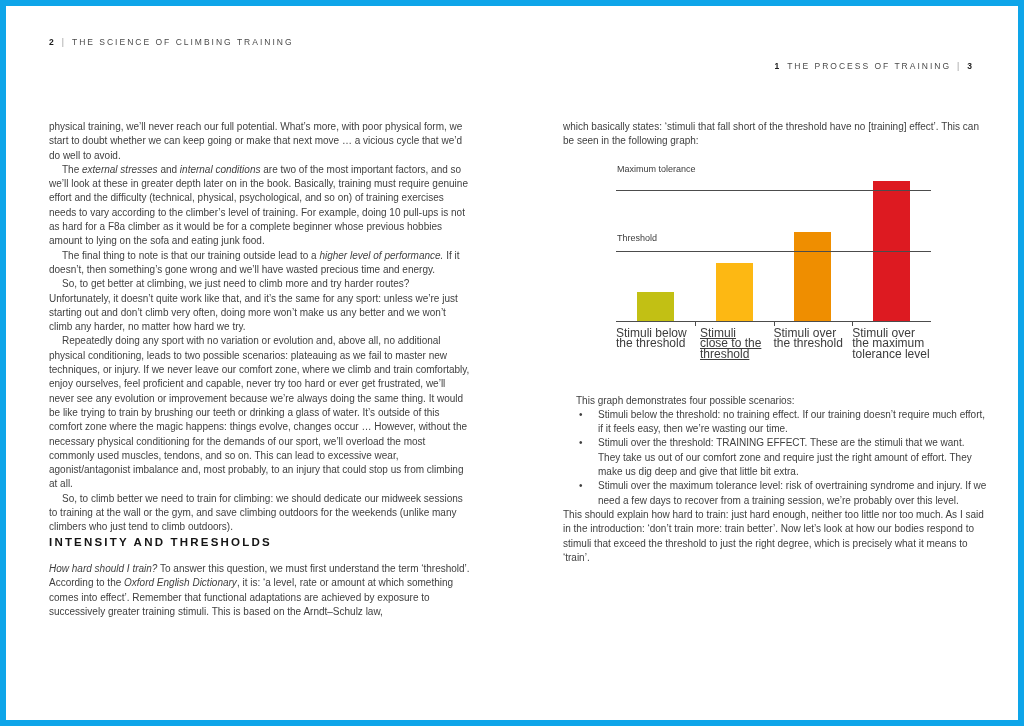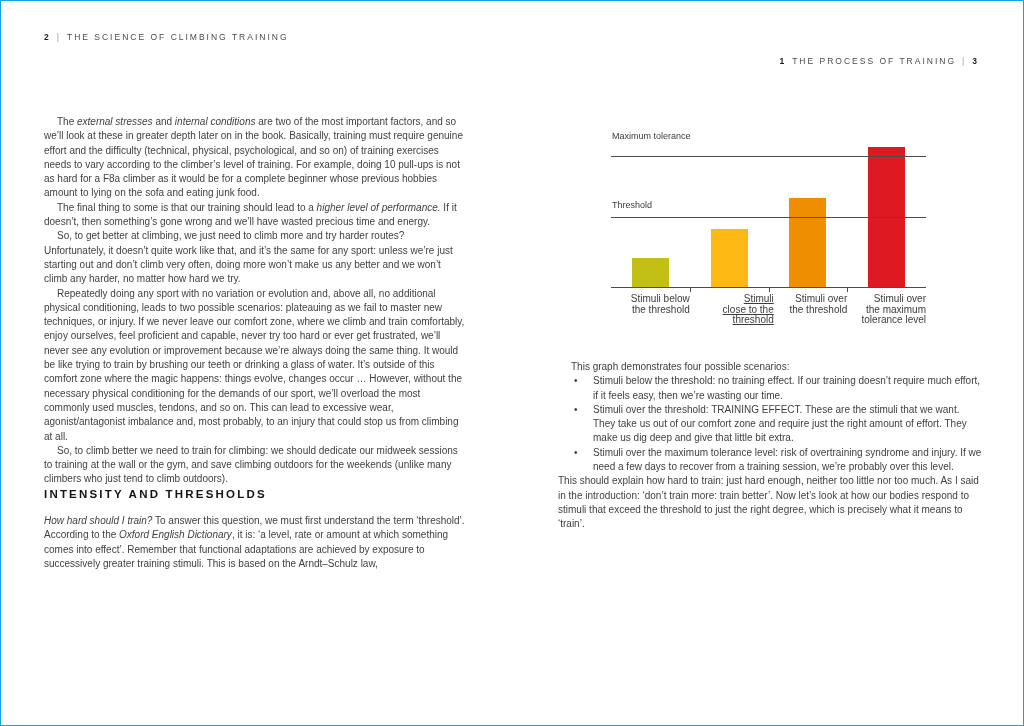--- a/index.html
+++ b/index.html
@@ -3,21 +3,21 @@
 <meta charset="utf-8">
 <style>
   * { margin:0; padding:0; box-sizing:border-box; }
   html,body { width:1024px; height:726px; }
   body {
     font-family:"Liberation Sans","DejaVu Sans",sans-serif;
     background:#ffffff; color:#3f3f3f; overflow:hidden; position:relative;
   }
   .page {
     position:absolute; inset:0; background:#fff;
-    border:1px solid #0ea5e9;
+    border:6px solid #0ea5e9;
   }
   
   .running-head {
     position:absolute; top:31px; font-size:8.5px; letter-spacing:2px;
     color:#4a4a4a; white-space:nowrap;
   }
   .running-head .pagenum { font-weight:bold; color:#1c1c1c; letter-spacing:2px; }
   .running-head .sep { color:#9a9a9a; padding:0 6px; }
   .head-left { left:43px; }
   .head-right { right:44px; text-align:right;margin-top:24px; }
@@ -44,22 +44,22 @@
   .ref-line {
     position:absolute; left:0; width:315px; height:1px; background:#4c4c4c; z-index:3;
   }
   .ref-label {
     position:absolute; left:1px; font-size:9px; color:#3c3c3c; z-index:1; white-space:nowrap;
   }
   .bar { position:absolute; bottom:0; z-index:2; }
   .chart-x { position:relative; width:315px; height:50px; }
   .x-tick { position:absolute; top:0; width:1px; height:4px; background:#4c4c4c; }
   .cat-label {
-    position:absolute; top:6px; font-size:10px; line-height:10.6px;
-    color:#3c3c3c; text-align:right; white-space:pre-line;
+    position:absolute; top:6px; font-size:12px; line-height:10.6px;
+    color:#3c3c3c; text-align:left; white-space:pre-line;
   }
 
   
   ul.scenarios { list-style:none; margin:0; padding:0 0 0 35px; }
   ul.scenarios li { position:relative; }
   ul.scenarios li::before {
     content:"\2022"; position:absolute; left:-19px; top:0; font-size:10px; color:#3f3f3f;
   }
   .para-gap { }
 </style>
@@ -70,30 +70,32 @@
 
   <div class="running-head head-left">
     <span class="pagenum">2</span><span class="sep">|</span><span>THE SCIENCE OF CLIMBING TRAINING</span>
   </div>
 
   <div class="running-head head-right">
     <span class="pagenum">1</span><span style="padding-left:6px">THE PROCESS OF TRAINING</span><span class="sep">|</span><span class="pagenum">3</span>
   </div>
 
   <div class="col col-left">
+    <p><span>physical training, we’ll never reach our full potential. What’s more, with poor physical form, we start to doubt whether we can keep going or make that next move … a vicious cycle that we’d do well to avoid.</span></p>
     <p class="indent"><span>The </span><em>external stresses</em><span> and </span><em>internal conditions</em><span> are two of the most important factors, and so we’ll look at these in greater depth later on in the book. Basically, training must require genuine effort and the difficulty (technical, physical, psychological, and so on) of training exercises needs to vary according to the climber’s level of training. For example, doing 10 pull-ups is not as hard for a F8a climber as it would be for a complete beginner whose previous hobbies amount to lying on the sofa and eating junk food.</span></p>
-    <p class="indent"><span>The final thing to some is that our training should lead to a </span><em>higher level of performance.</em><span> If it doesn’t, then something’s gone wrong and we’ll have wasted precious time and energy.</span></p>
+    <p class="indent"><span>The final thing to note is that our training outside lead to a </span><em>higher level of performance.</em><span> If it doesn’t, then something’s gone wrong and we’ll have wasted precious time and energy.</span></p>
     <p class="indent"><span>So, to get better at climbing, we just need to climb more and try harder routes? Unfortunately, it doesn’t quite work like that, and it’s the same for any sport: unless we’re just starting out and don’t climb very often, doing more won’t make us any better and we won’t climb any harder, no matter how hard we try.</span></p>
     <p class="indent"><span>Repeatedly doing any sport with no variation or evolution and, above all, no additional physical conditioning, leads to two possible scenarios: plateauing as we fail to master new techniques, or injury. If we never leave our comfort zone, where we climb and train comfortably, enjoy ourselves, feel proficient and capable, never try too hard or ever get frustrated, we’ll never see any evolution or improvement because we’re always doing the same thing. It would be like trying to train by brushing our teeth or drinking a glass of water. It’s outside of this comfort zone where the magic happens: things evolve, changes occur … However, without the necessary physical conditioning for the demands of our sport, we’ll overload the most commonly used muscles, tendons, and so on. This can lead to excessive wear, agonist/antagonist imbalance and, most probably, to an injury that could stop us from climbing at all.</span></p>
     <p class="indent"><span>So, to climb better we need to train for climbing: we should dedicate our midweek sessions to training at the wall or the gym, and save climbing outdoors for the weekends (unlike many climbers who just tend to climb outdoors).</span></p>
     <h2 class="section-heading">INTENSITY AND THRESHOLDS</h2>
     <p><em>How hard should I train?</em><span> To answer this question, we must first understand the term ‘threshold’. According to the </span><em>Oxford English Dictionary</em><span>, it is: ‘a level, rate or amount at which something comes into effect’. Remember that functional adaptations are achieved by exposure to successively greater training stimuli. This is based on the Arndt–Schulz law,</span></p>
   </div>
 
   <div class="col col-right">
+    <p><span>which basically states: ‘stimuli that fall short of the threshold have no [training] effect’. This can be seen in the following graph:</span></p>
 
     <div class="chart">
       <div class="chart-plot" id="chart-plot">
           <div class="bar" style="left: 20.875px; width: 37px; height: 29px; background: rgb(194, 192, 20);"></div>
           <div class="bar" style="left: 99.625px; width: 37px; height: 58px; background: rgb(253, 184, 19);"></div>
           <div class="bar" style="left: 178.375px; width: 37px; height: 89px; background: rgb(239, 142, 0);"></div>
           <div class="bar" style="left: 257.125px; width: 37px; height: 140px; background: rgb(221, 26, 33);"></div>
           <div class="ref-line" style="bottom: 69px;"></div>
           <div class="ref-label" style="bottom: 75px;">Threshold</div>
           <div class="ref-line" style="bottom: 130px;"></div>

